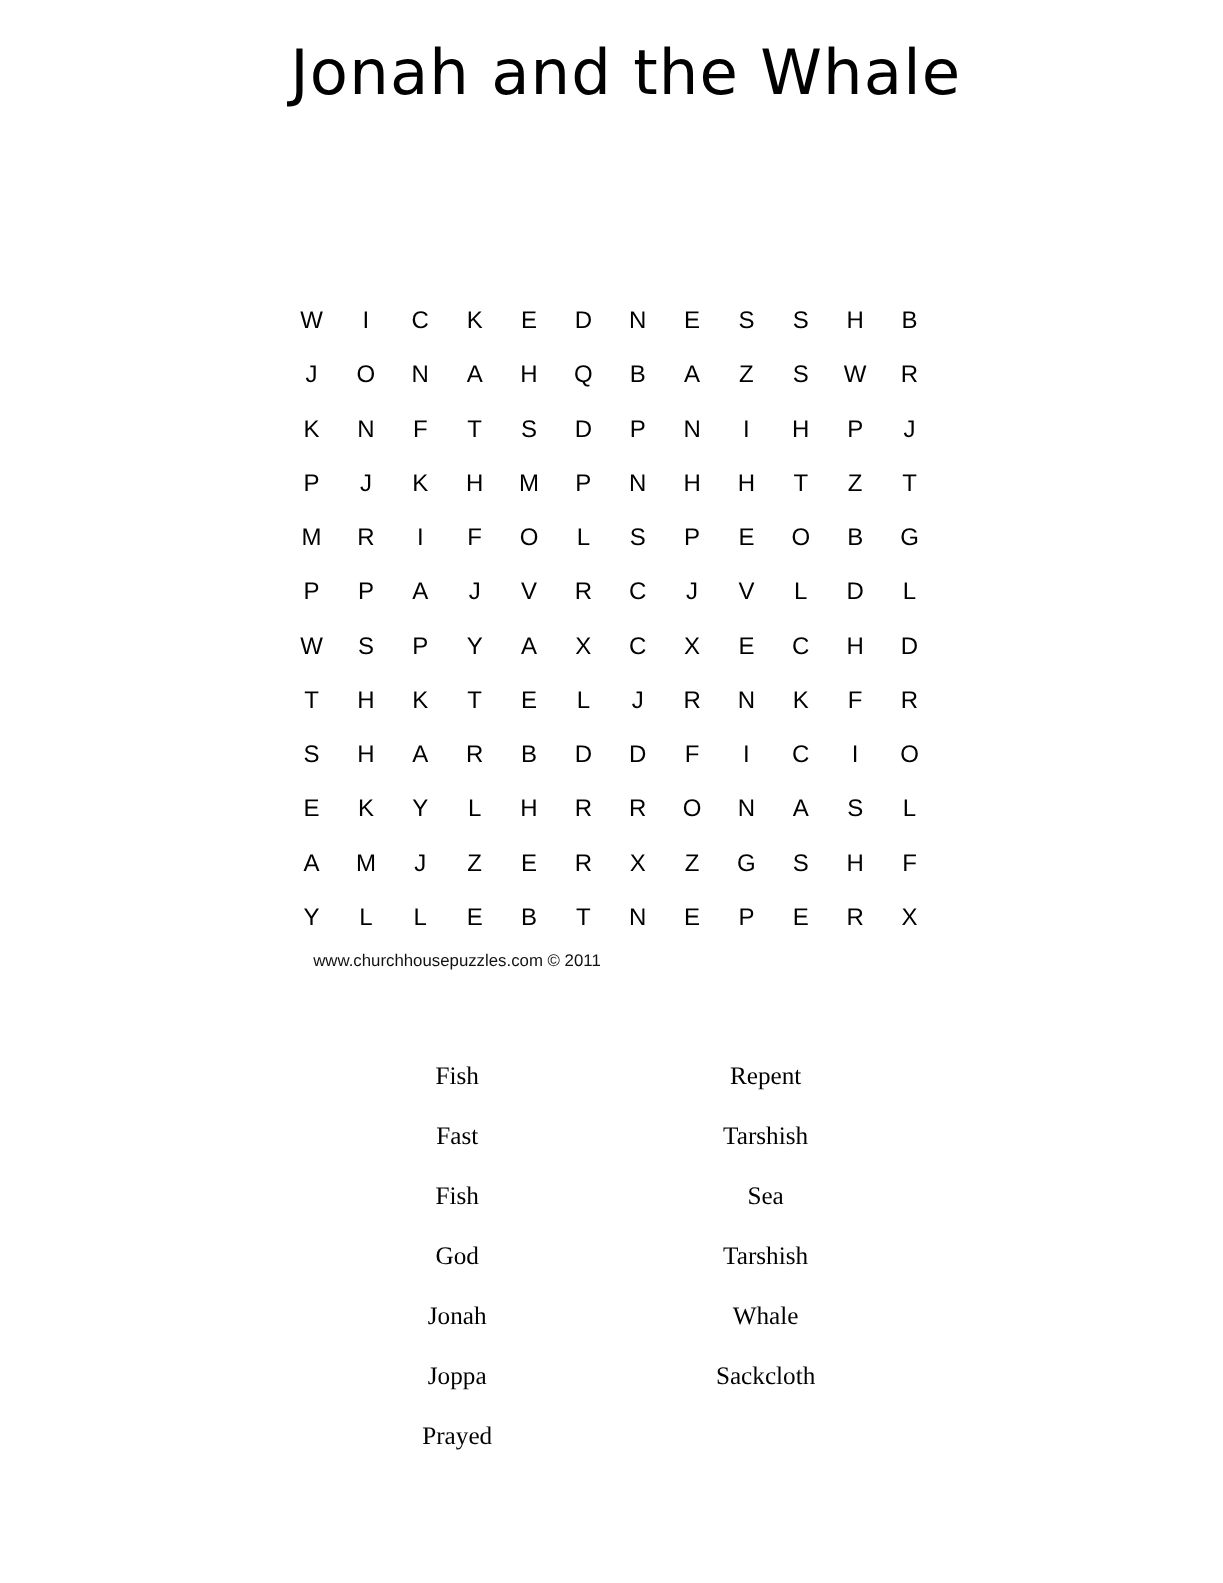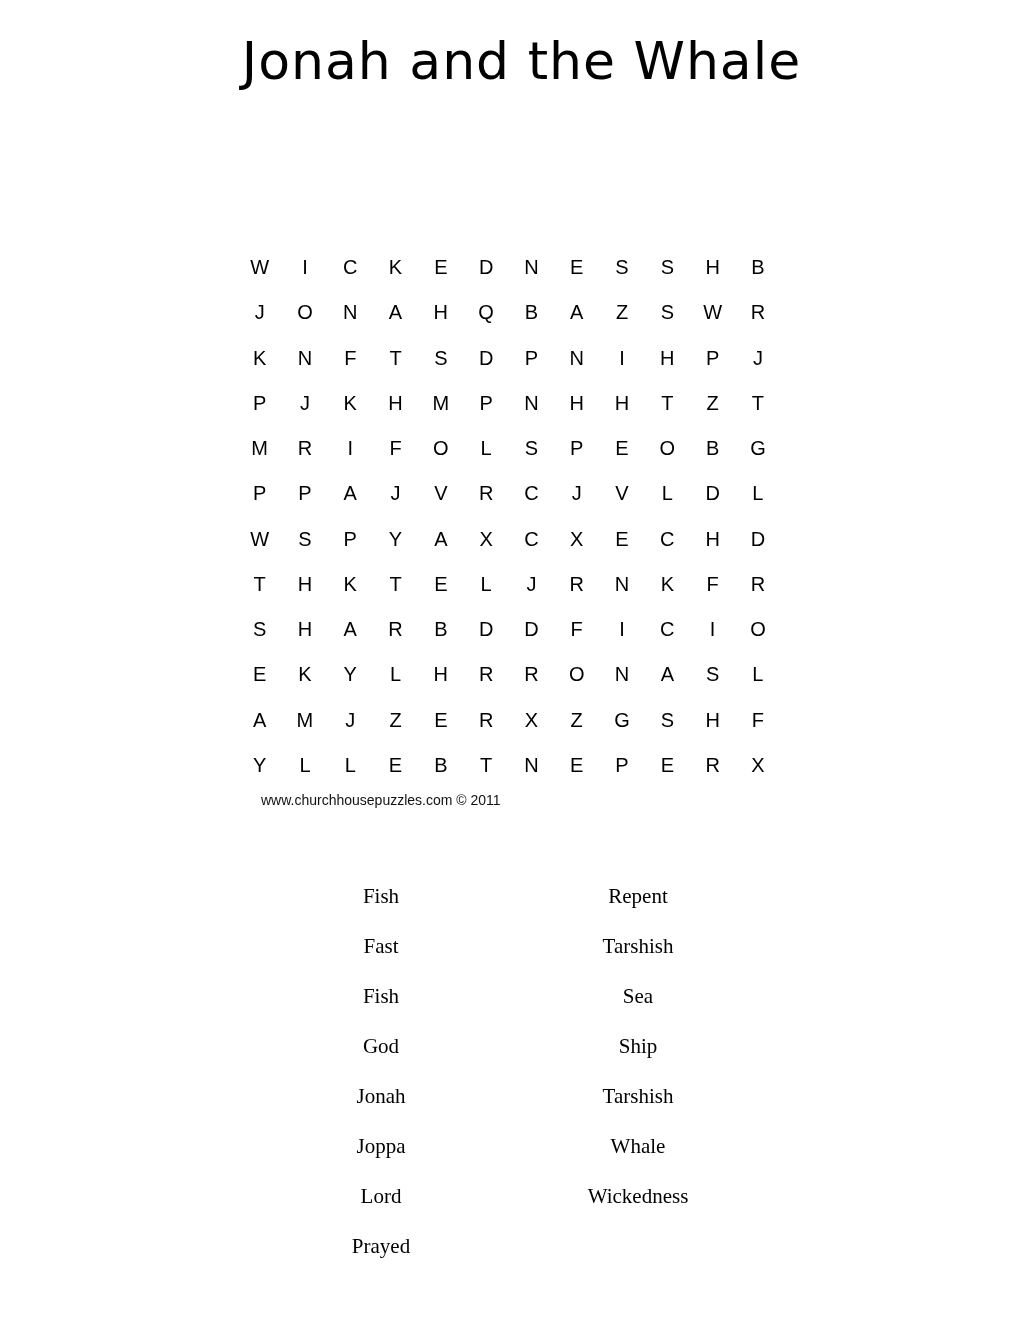--- a/index.html
+++ b/index.html
@@ -254,25 +254,23 @@
 <div class="credit">www.churchhousepuzzles.com © 2011</div>
 
 <div class="words">
   <div class="word-col left" id="col-left">
       <div class="word">Fish</div>
       <div class="word">Fast</div>
       <div class="word">Fish</div>
       <div class="word">God</div>
       <div class="word">Jonah</div>
       <div class="word">Joppa</div>
-      <div class="word">Lord</div>
       <div class="word">Prayed</div>
     </div>
   <div class="word-col right" id="col-right">
       <div class="word">Repent</div>
       <div class="word">Tarshish</div>
       <div class="word">Sea</div>
-      <div class="word">Ship</div>
       <div class="word">Tarshish</div>
       <div class="word">Whale</div>
-      <div class="word">Wickedness</div>
+      <div class="word">Sackcloth</div>
     </div>
 </div>
 
 </body></html>

